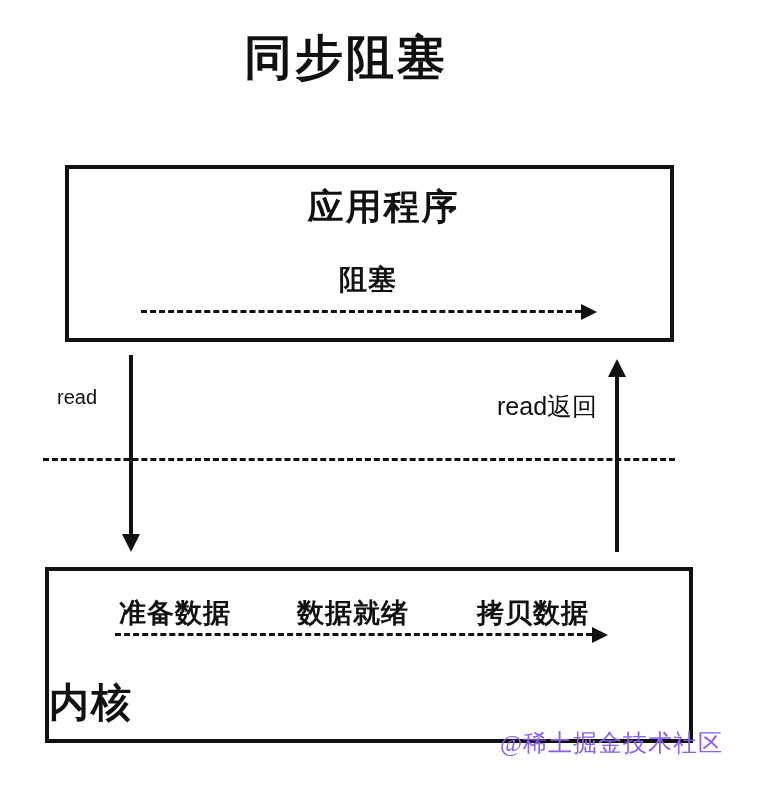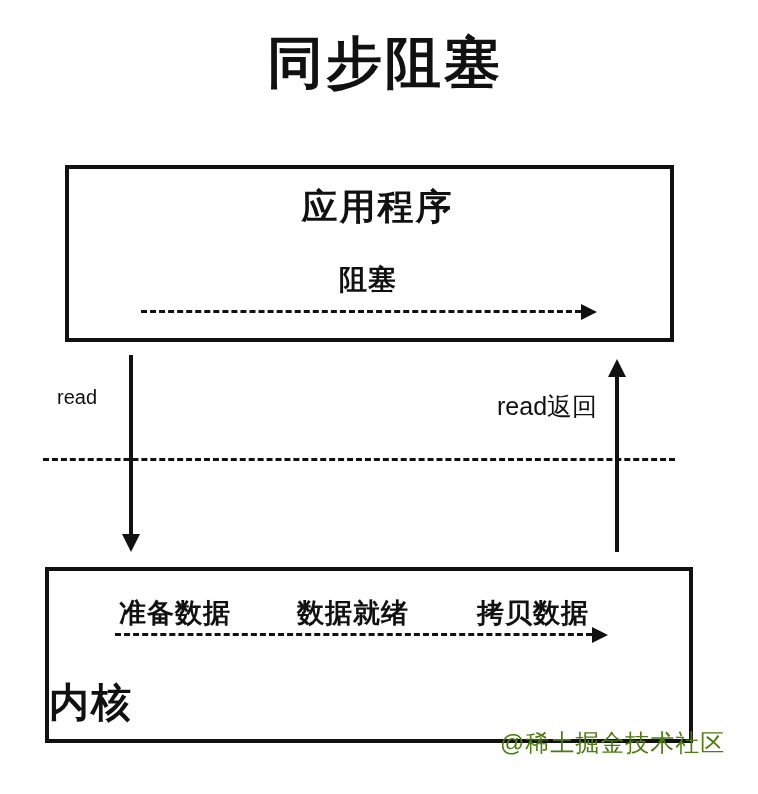--- a/index.html
+++ b/index.html
@@ -7,29 +7,29 @@
     position:relative;
     width:758px;height:794px;
     background:#ffffff;
     font-family:"Liberation Sans","DejaVu Sans",sans-serif;
     color:#111111;
     overflow:hidden;
   }
   .title{
     position:absolute;left:0;top:26px;width:692px;
     text-align:center;
-    font-size:56px;font-weight:700;letter-spacing:3px;padding-left:39px;
+    font-size:48px;font-weight:700;letter-spacing:3px;
   }
   
   .app-box{
     position:absolute;left:65px;top:165px;width:609px;height:177px;
     border:4px solid #111111;box-sizing:border-box;
   }
   .app-label{
-    position:absolute;left:8px;top:14px;width:100%;
+    position:absolute;left:14px;top:14px;width:100%;
     text-align:center;font-size:36px;font-weight:700;letter-spacing:2px;
   }
   .block-label{
     position:absolute;left:70px;top:92px;width:458px;
     text-align:center;font-size:28px;font-weight:700;letter-spacing:1px;font-family:Liberation Serif, serif;
   }
   
   .dash-arrow{
     position:absolute;height:0;
     border-top:3px dashed #111111;
@@ -86,21 +86,21 @@
   .stage-2{left:248px;}
   .stage-3{left:428px;}
   .kernel-arrow{left:66px;top:62px;width:477px;}
   .kernel-label{
     position:absolute;left:0;top:104px;width:100%;
     text-align:left;font-size:40px;font-weight:700;letter-spacing:2px;
   }
   
   .watermark{
     position:absolute;left:500px;top:727px;
-    font-size:24px;color:#4d7c0f;letter-spacing:1px;z-index:5;
+    font-size:24px;color:#8b5cf6;letter-spacing:1px;z-index:5;font-family:Liberation Serif, serif;
   }
 </style>
 </head>
 <body>
 
 <div class="canvas">
 
   <div class="title">同步阻塞</div>
 
   <div class="app-box">

